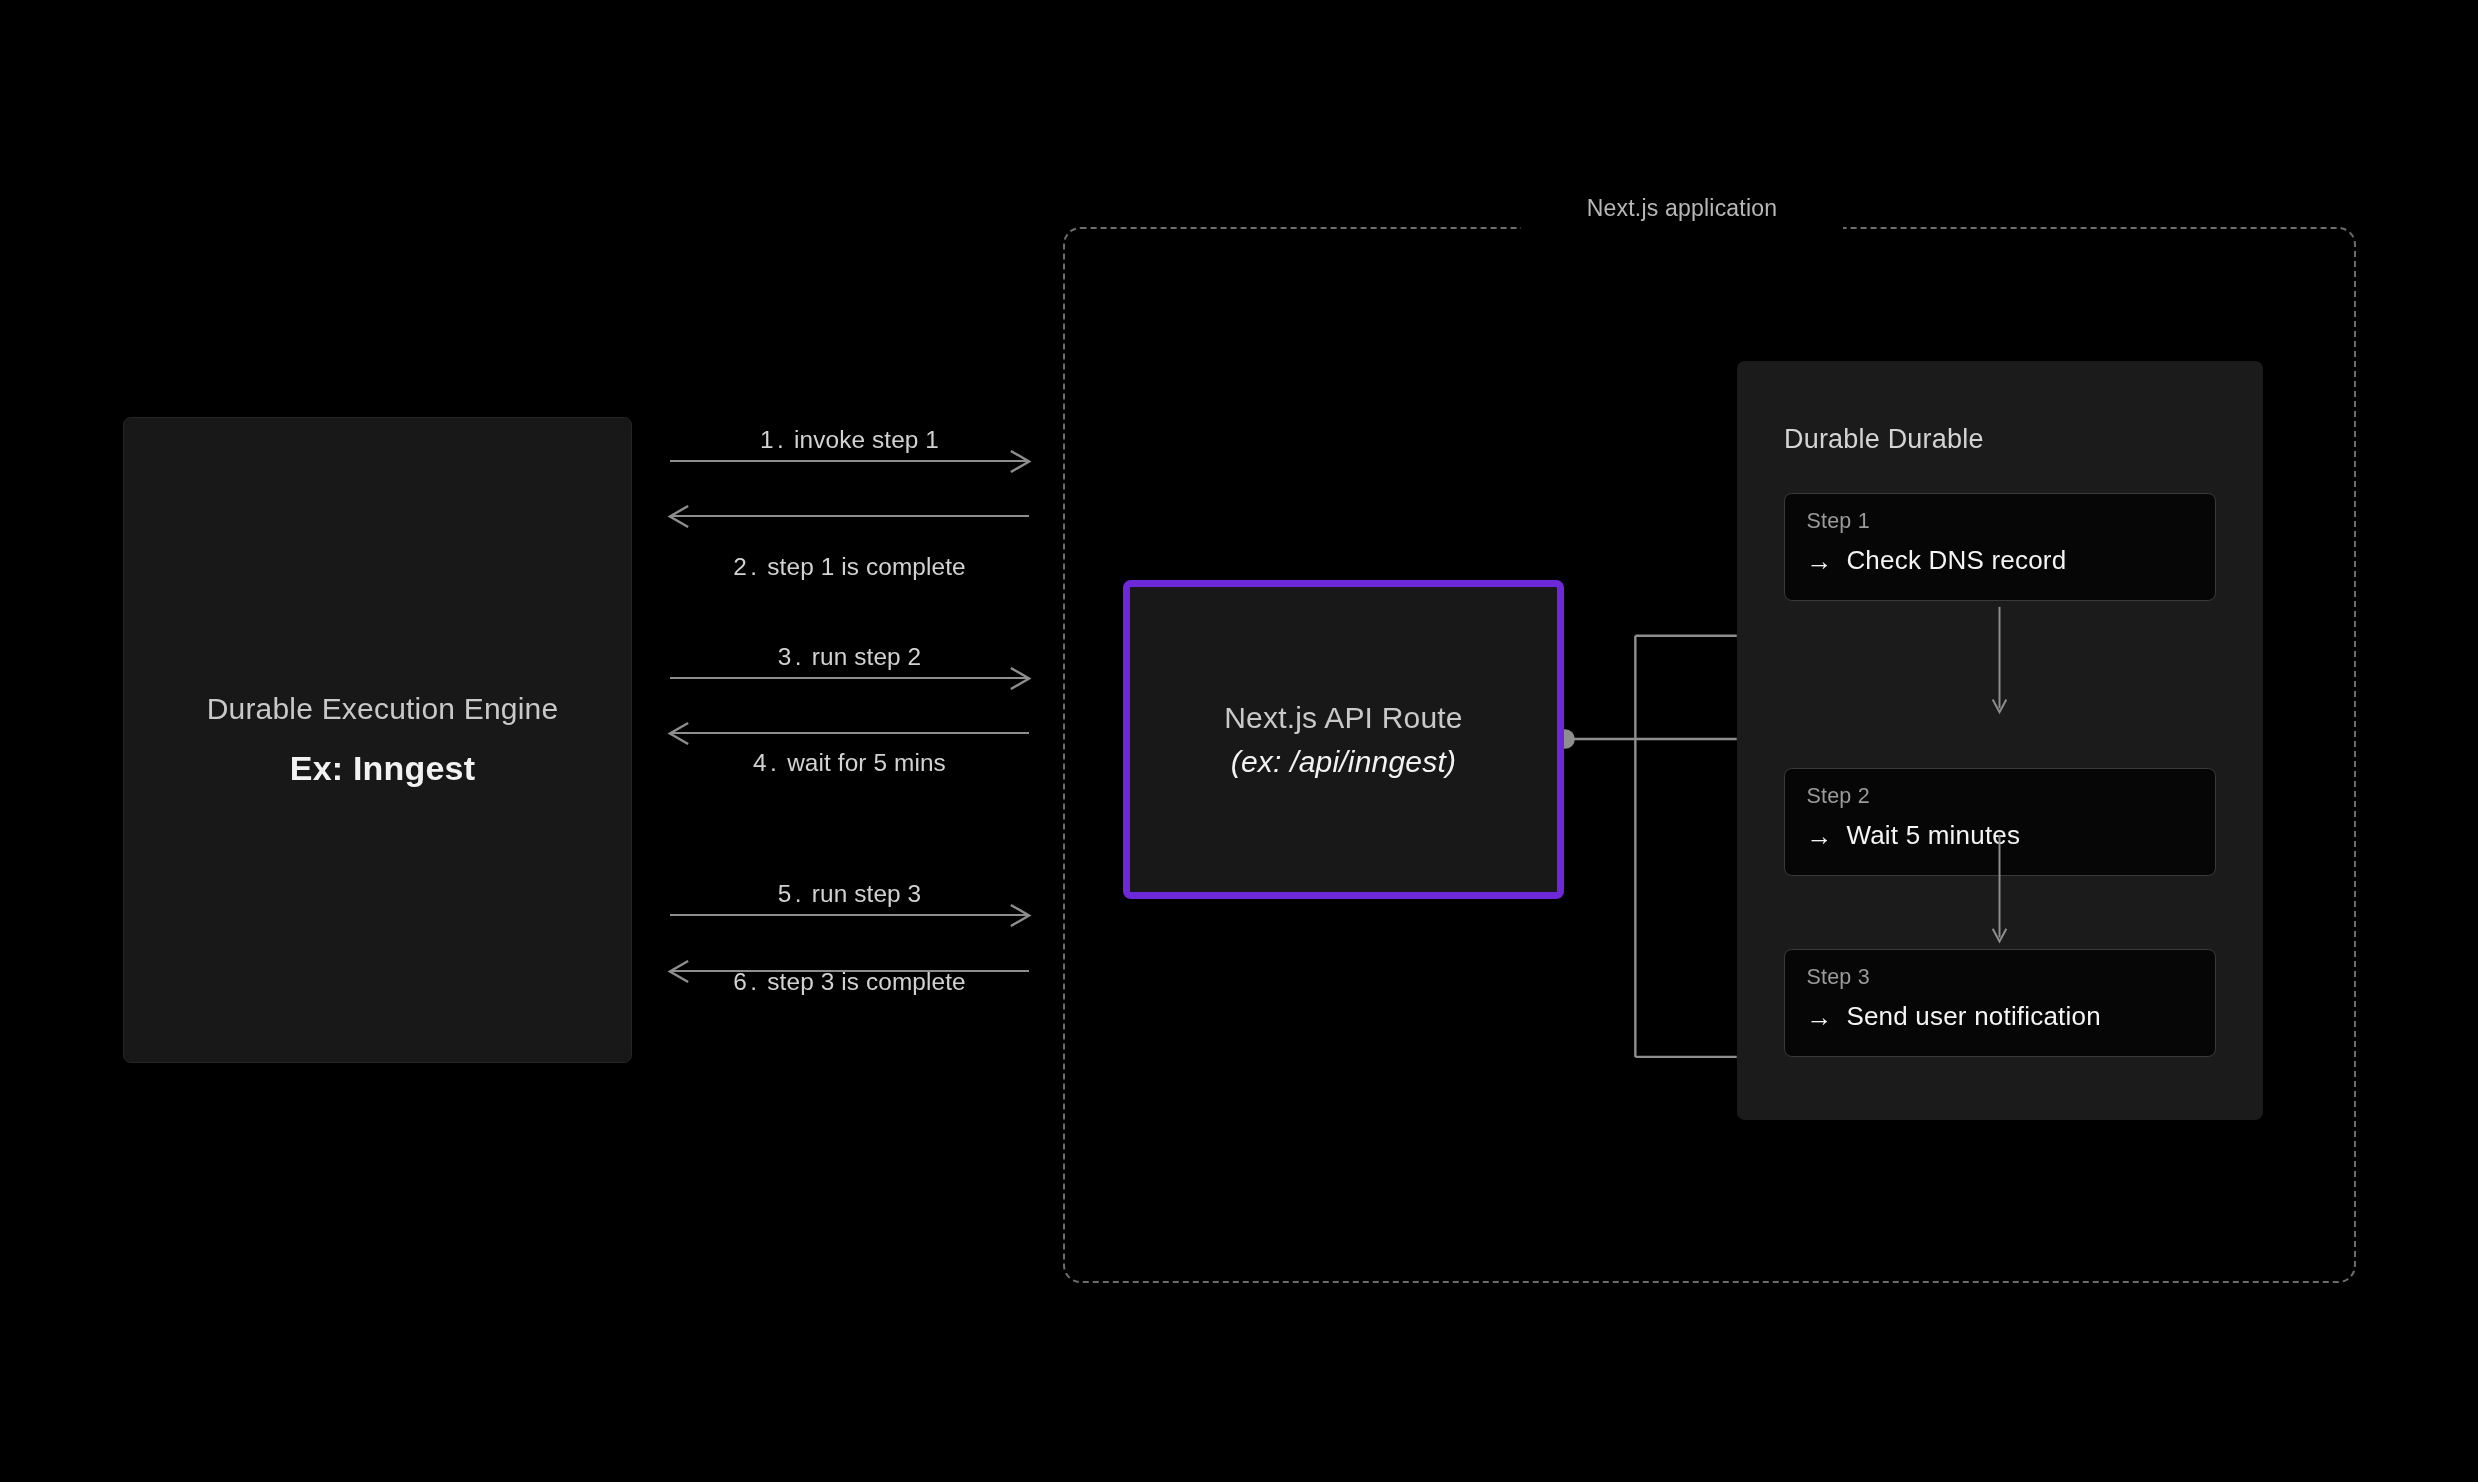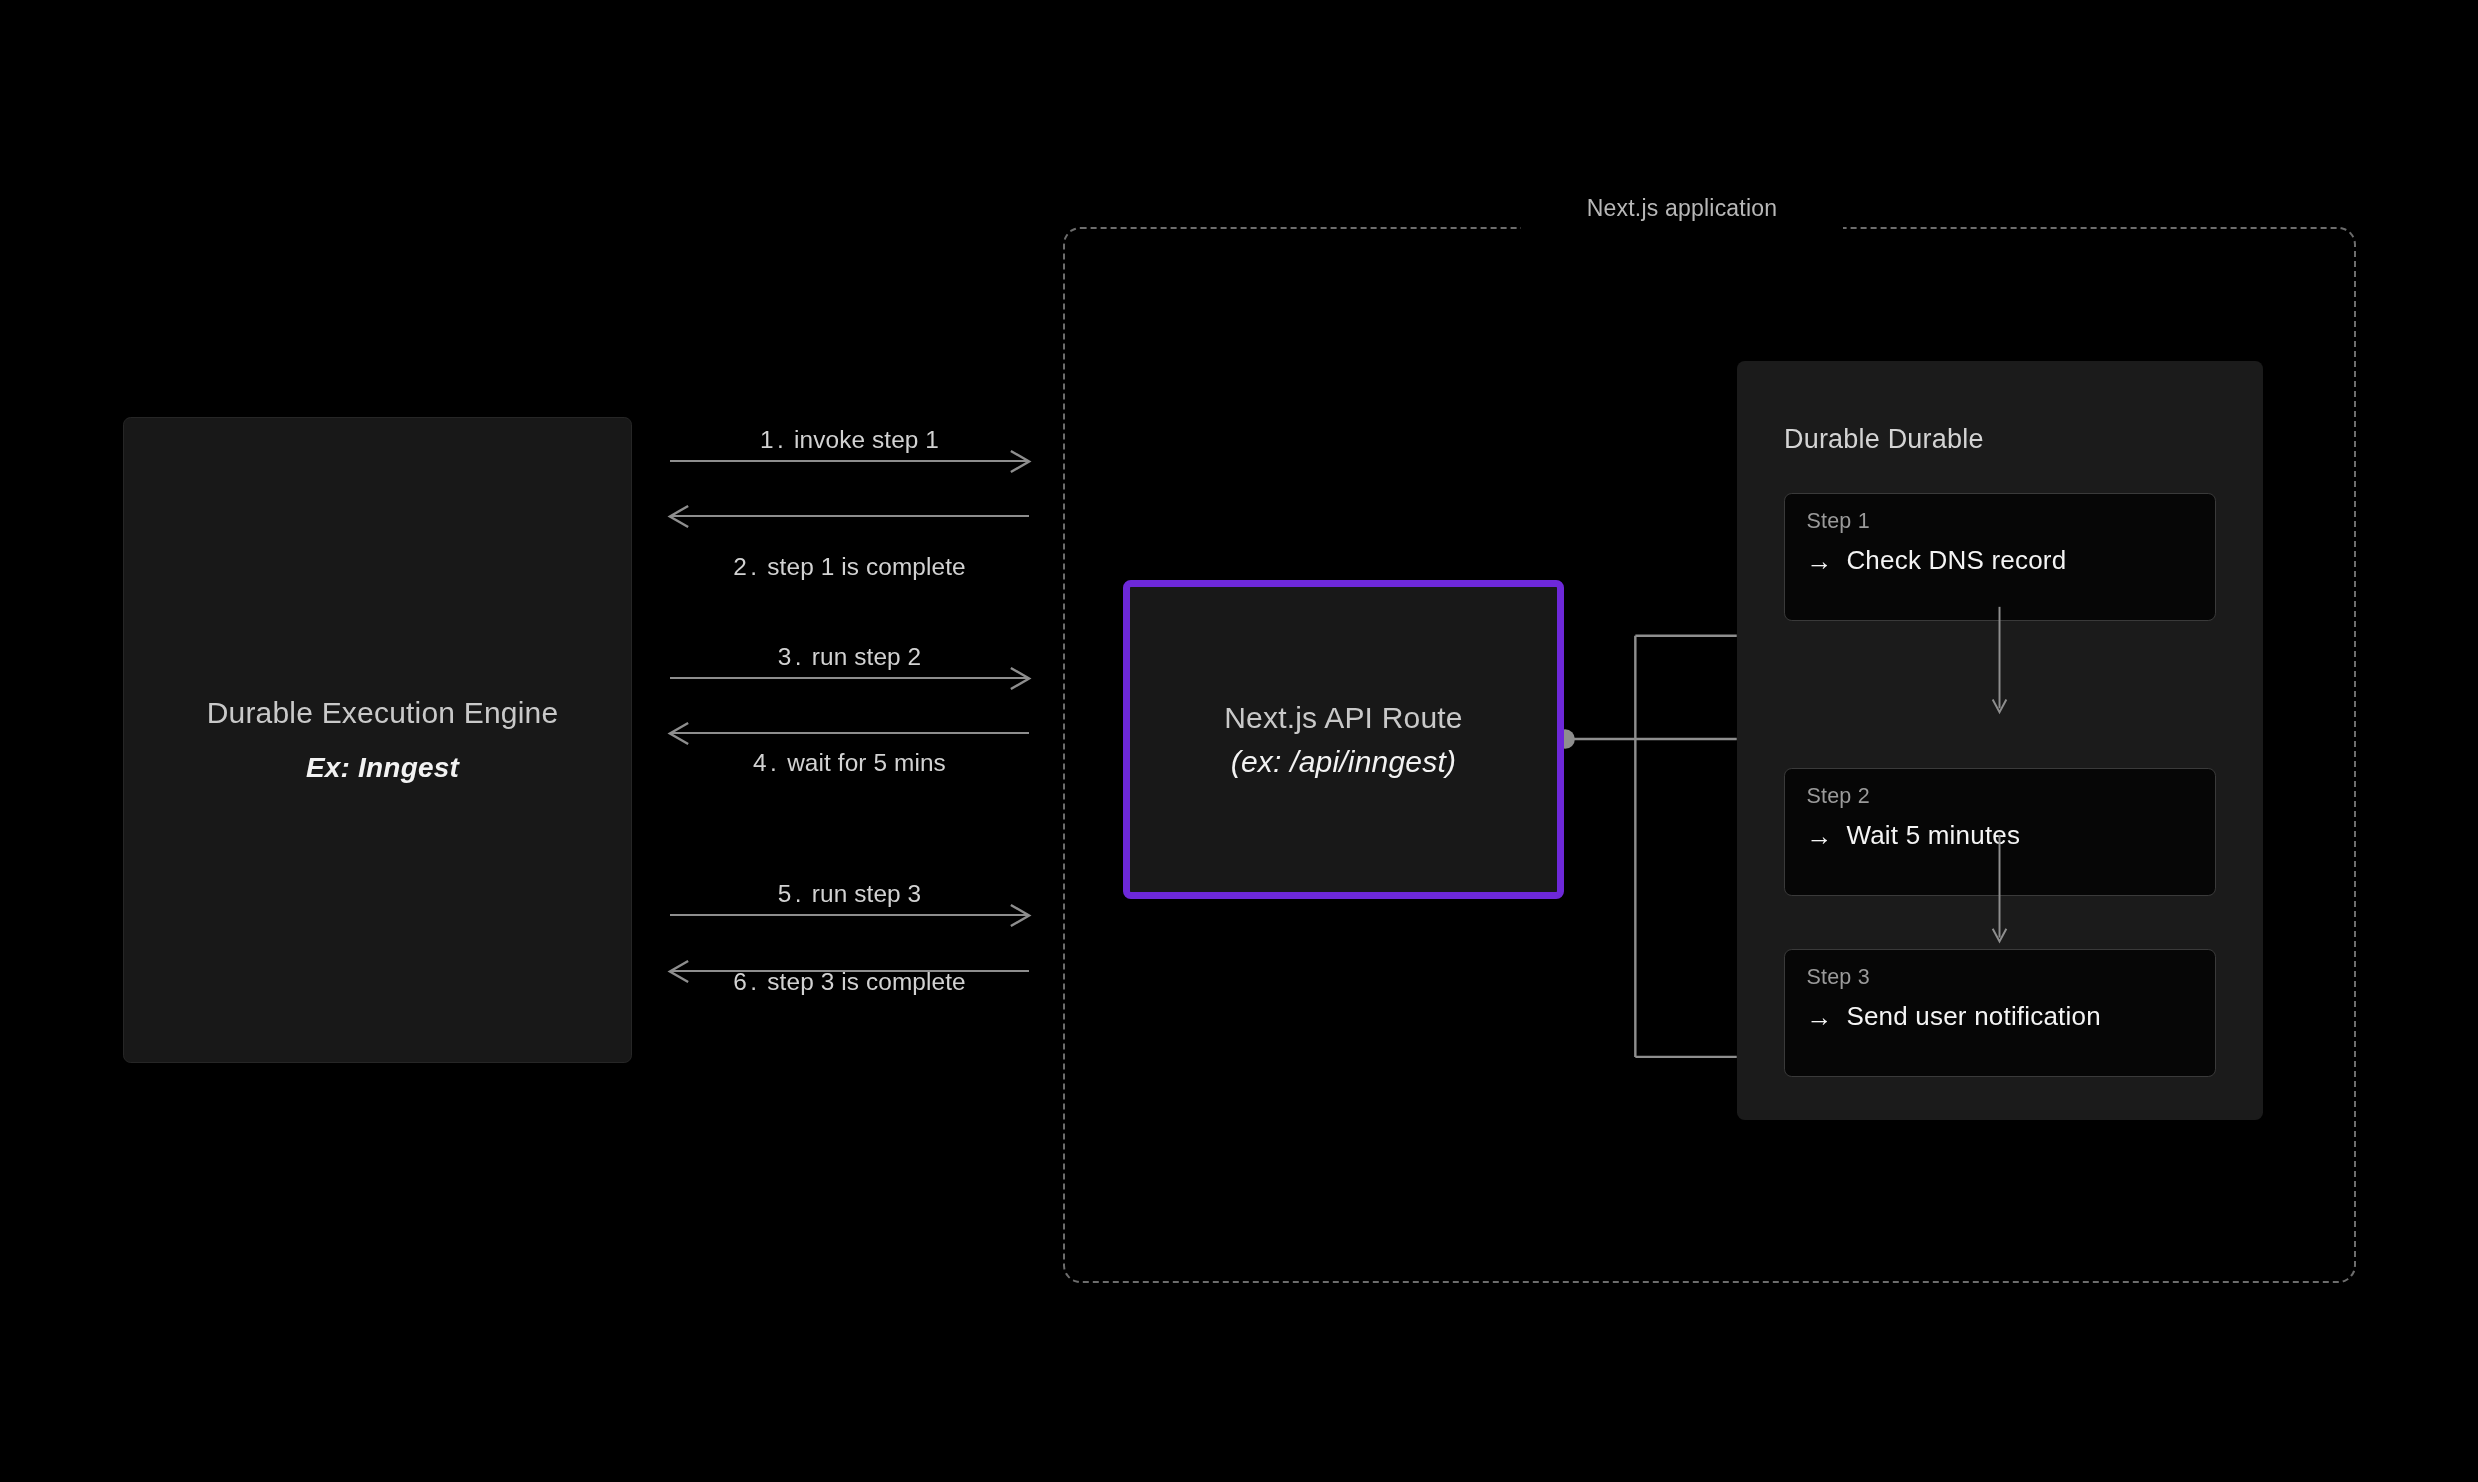--- a/index.html
+++ b/index.html
@@ -38,22 +38,21 @@
     padding-left: 10px;
   }
   .engine-title {
     color: #c9c9c9;
     font-size: 30px;
     letter-spacing: 0.2px;
     line-height: 1.32;
   }
   .engine-sub {
     color: #f2f2f2;
-    font-size: 28px;
-    font-style: italic;
+    font-size: 34px;
     font-weight: 700;
     letter-spacing: 0.2px;
     line-height: 1.32;
     margin-top: 18px;
   }
 
   
   .arrow-lane {
     position: absolute;
     left: 670px;
@@ -178,21 +177,21 @@
     left: 47px;
     top: 63px;
     color: #d4d4d4;
     font-size: 27px;
     letter-spacing: 0.2px;
   }
   .step-card {
     position: absolute;
     left: 47px;
     width: 432px;
-    height: 128px;
+    height: 108px;
     background: #060606;
     border: 1px solid #3a3a3a;
     border-radius: 7.8px;
     box-sizing: border-box;
   }
   .step-card.s1 { top: 132px; }
   .step-card.s2 { top: 359px; margin-top: 48px; }
   .step-card.s3 { top: 588px; }
   .step-kicker {
     position: absolute;

